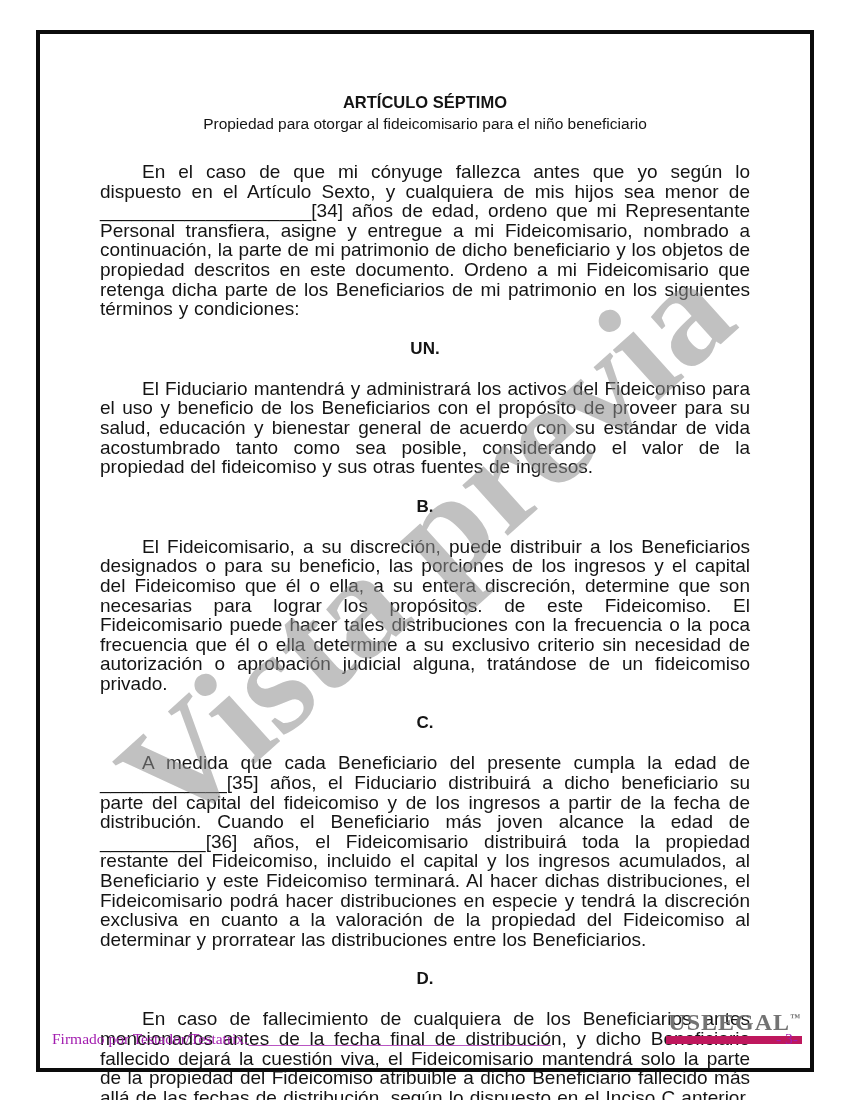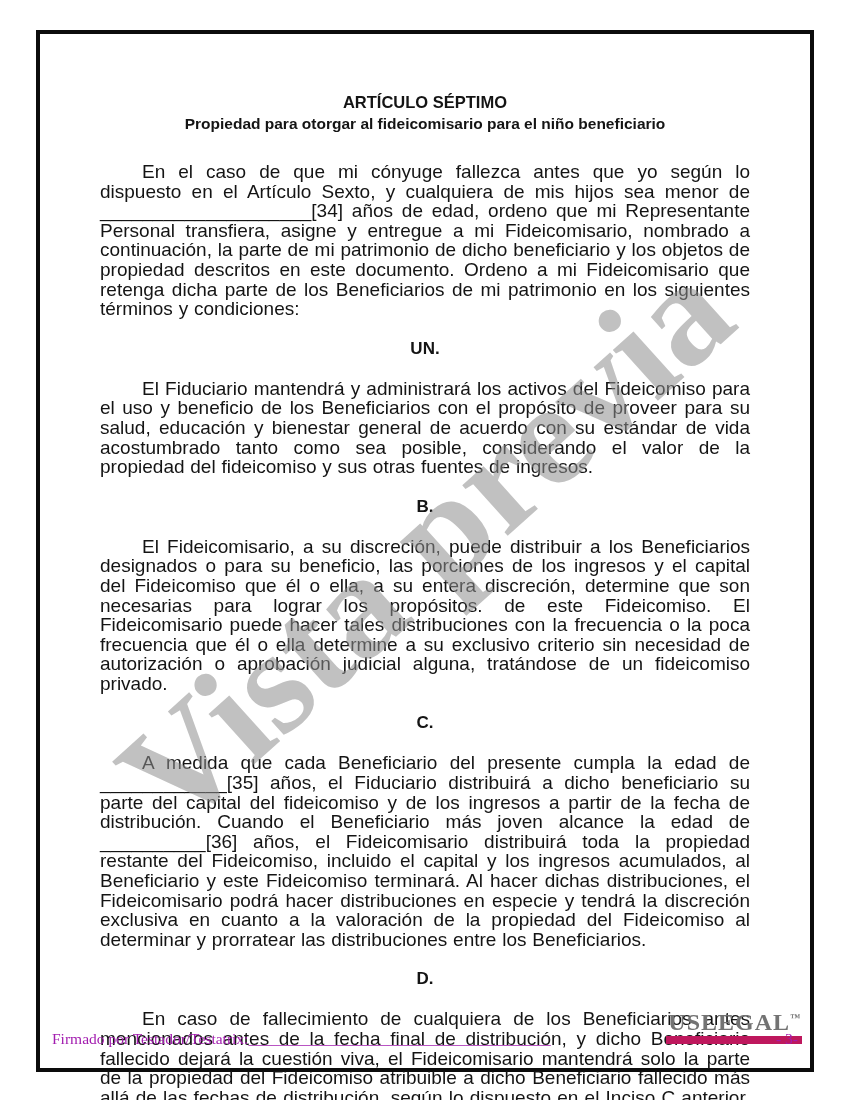--- a/index.html
+++ b/index.html
@@ -31,21 +31,21 @@
   }
   .doc-title {
     text-align: center;
     font-weight: bold;
     font-size: 16.5px;
     line-height: 21px;
     margin: 0;
   }
   .doc-subtitle {
     text-align: center;
-    font-weight: bold;
+    font-weight: normal;
     font-size: 15.5px;
     line-height: 21px;
     margin: 0 0 28px 0;
   }
   .sec-heading {
     text-align: center;
     font-weight: bold;
     font-size: 17px;
     margin: 20px 0 20px 0;
   }

